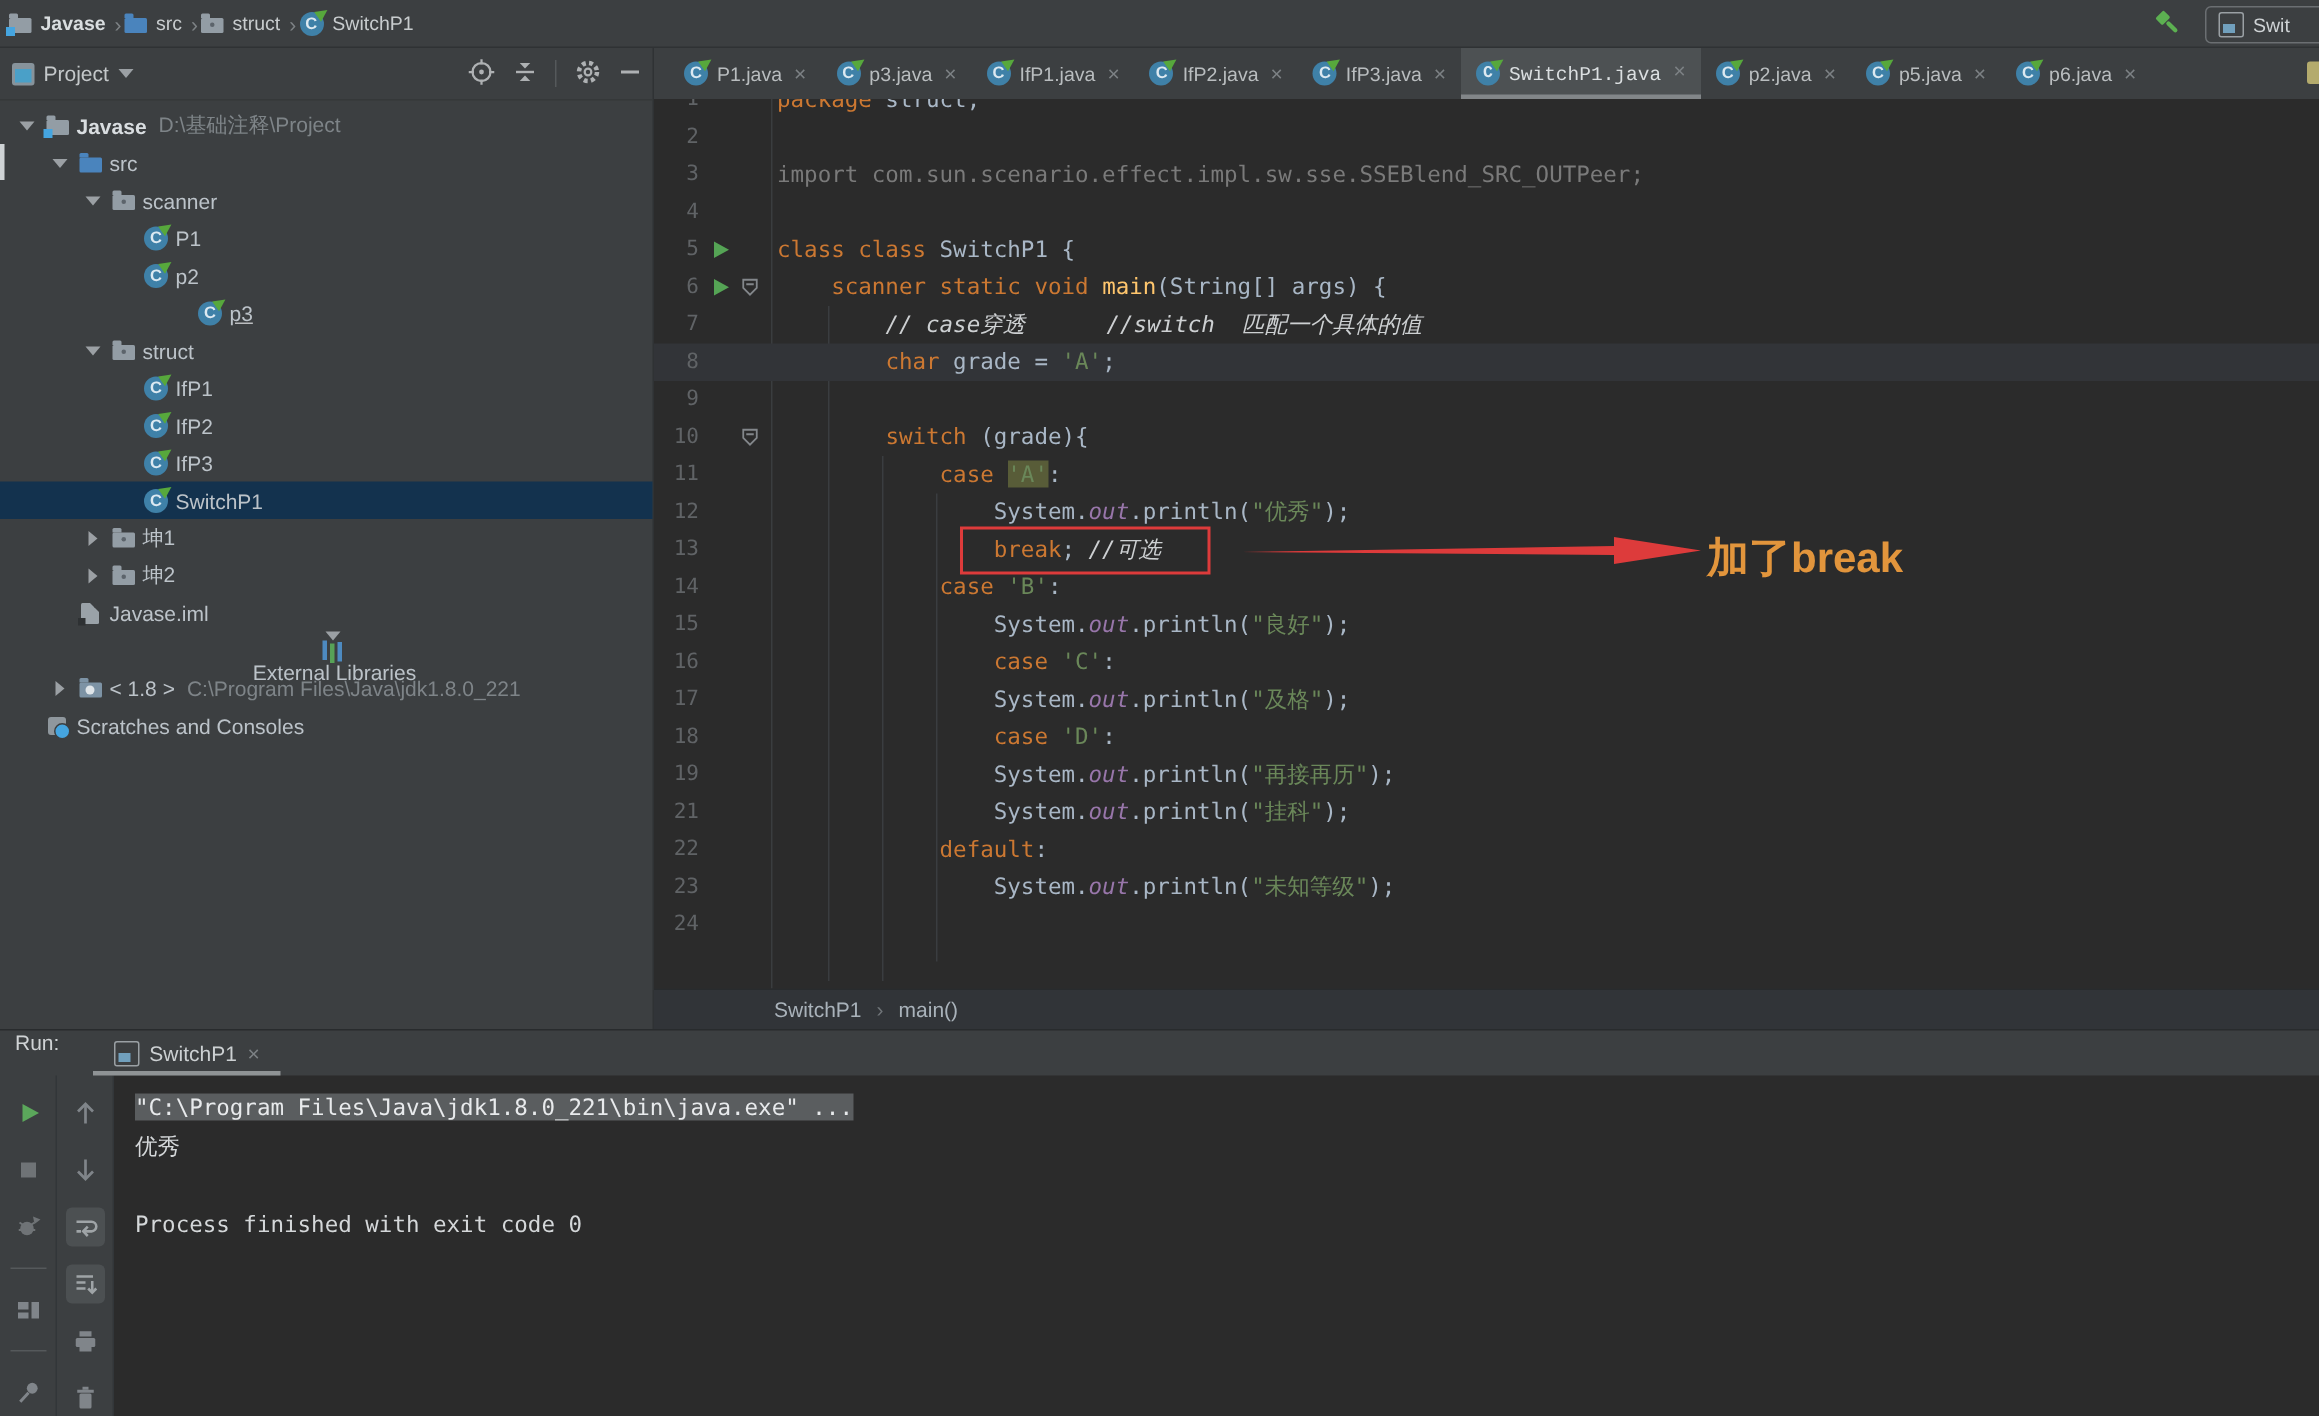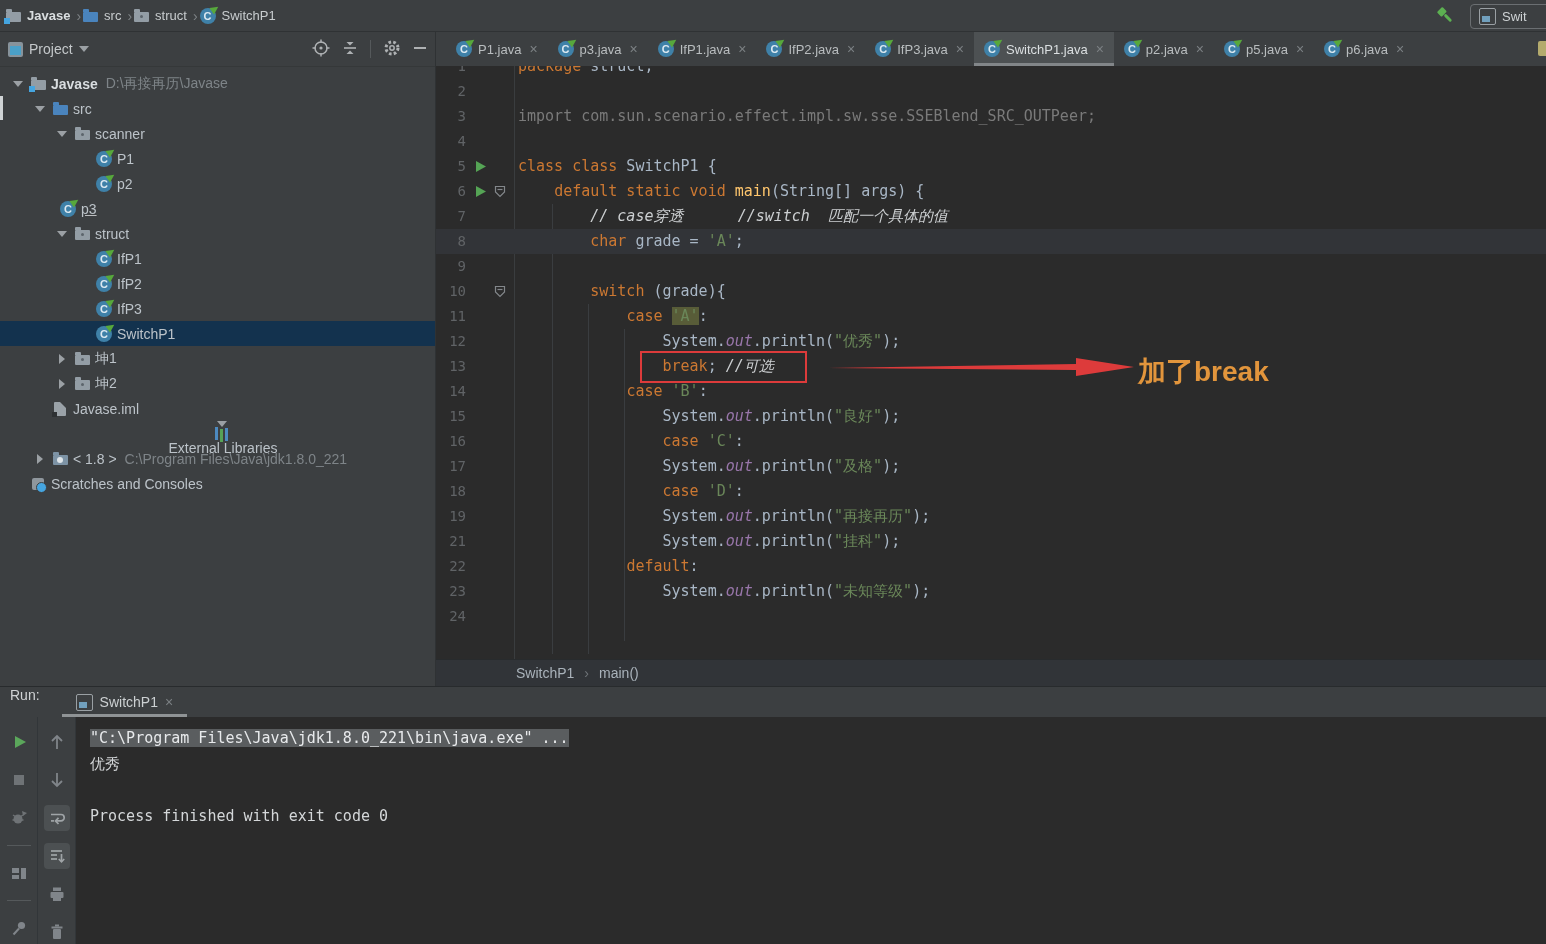--- a/index.html
+++ b/index.html
@@ -64,21 +64,21 @@
        background:#45a5e0;border:1px solid #3c3f41;}
   .ic-console{width:15px;height:15px;border:1px solid #9aa0a4;border-radius:2px;}
   .ic-console::after{content:"";position:absolute;left:2px;bottom:2px;width:8px;height:6px;background:#71a0bd;}
   .ic-projectview{width:15px;height:15px;background:#87939b;border-radius:2px;}
   .ic-projectview::after{content:"";position:absolute;left:2px;top:4px;width:11px;height:9px;background:#4aa0c8;}
   
   .editor-pane{flex:1;display:flex;flex-direction:column;background:#2b2b2b;min-width:0;}
   .tab-bar{height:34px;background:#3c3f41;display:flex;align-items:stretch;padding-left:10px;position:relative;flex:none;}
   .tab{display:flex;align-items:center;gap:6px;padding:0 10px;position:relative;cursor:pointer;color:#b9bdbf;}
   .tab .x{color:#7c8184;font-size:14px;margin-left:2px;}
-  .tab.active{background:#4d5153;color:#dbdfe1;}
+  .tab.active{background:#4d5153;color:#dbdfe1;font-family:Liberation Mono, monospace;}
   .tab.active::after{content:"";position:absolute;left:0;right:0;bottom:0;height:3px;background:#828689;}
   .tabbar-endicon{position:absolute;right:-7px;top:9px;width:15px;height:15px;background:#b4ab6d;border-radius:2px;}
   .editor-body{position:relative;flex:1;overflow:hidden;background:#2b2b2b;
                font-family:"DejaVu Sans Mono","Liberation Mono",monospace;font-size:15px;}
   .code-scroll{position:absolute;left:0;top:-12px;right:0;}
   .cline{display:flex;height:25px;line-height:25px;white-space:pre;}
   .cline.cur{background:#323438;}
   .ln{width:30px;text-align:right;color:#606366;flex:none;font-size:14px;}
   .gut{width:46px;flex:none;position:relative;}
   .gut svg{position:absolute;}
@@ -205,21 +205,21 @@
       </div>
       <div class="tree" id="tree">
           <div class="tree-row" style="padding-left: 8px;">
             <span class="tr-arrow">
               <span class="arr-down"></span>
             </span>
             <span class="tr-icon">
               <span class="ic ic-module"></span>
             </span>
             <span class="tr-label bold">Javase</span>
-            <span class="tr-extra">D:\再接再历\Javase</span>
+            <span class="tr-extra">D:\基础注释\Project</span>
           </div>
           <div class="tree-row" style="padding-left: 30px;">
             <span class="tr-arrow">
               <span class="arr-down"></span>
             </span>
             <span class="tr-icon">
               <span class="ic ic-folder-blue"></span>
             </span>
             <span class="tr-label">src</span>
           </div>
@@ -239,21 +239,21 @@
             </span>
             <span class="tr-label">P1</span>
           </div>
           <div class="tree-row" style="padding-left: 74px;">
             <span class="tr-arrow"></span>
             <span class="tr-icon">
               <span class="ic ic-class"></span>
             </span>
             <span class="tr-label">p2</span>
           </div>
-          <div class="tree-row" style="padding-left: 38px; text-decoration: underline;">
+          <div class="tree-row" style="padding-left: 110px; text-decoration: underline;">
             <span class="tr-arrow"></span>
             <span class="tr-icon">
               <span class="ic ic-class"></span>
             </span>
             <span class="tr-label">p3</span>
           </div>
           <div class="tree-row" style="padding-left: 52px;">
             <span class="tr-arrow">
               <span class="arr-down"></span>
             </span>
@@ -404,21 +404,21 @@
             <div class="cline"><span class="ln">3</span><span class="gut"></span><span class="codetext"><span class="tk-g">import com.sun.scenario.effect.impl.sw.sse.SSEBlend_SRC_OUTPeer;</span></span></div>
             <div class="cline"><span class="ln">4</span><span class="gut"></span><span class="codetext"></span></div>
             <div class="cline"><span class="ln">5</span><span class="gut"><svg class="play" width="13" height="13" viewBox="0 0 13 13">
                   <polygon points="2,1 12,6.5 2,12" fill="#55a455"></polygon>
                 </svg></span><span class="codetext"><span class="tk-k">class class</span><span class="tk-p"> SwitchP1 {</span></span></div>
             <div class="cline"><span class="ln">6</span><span class="gut"><svg class="play" width="13" height="13" viewBox="0 0 13 13">
                   <polygon points="2,1 12,6.5 2,12" fill="#55a455"></polygon>
                 </svg><svg class="fold" width="12" height="13" viewBox="0 0 12 13">
                   <path d="M1.5 1.5h9v5.5L6 11.5L1.5 7z" fill="none" stroke="#83878b" stroke-width="1.2"></path>
                   <line x1="3.5" y1="4.5" x2="8.5" y2="4.5" stroke="#83878b" stroke-width="1.2"></line>
-                </svg></span><span class="codetext"><span class="tk-p">    </span><span class="tk-k">default static void</span><span class="tk-p"> </span><span class="tk-m">main</span><span class="tk-p">(String[] args) {</span></span></div>
+                </svg></span><span class="codetext"><span class="tk-p">    </span><span class="tk-k">scanner static void</span><span class="tk-p"> </span><span class="tk-m">main</span><span class="tk-p">(String[] args) {</span></span></div>
             <div class="cline"><span class="ln">7</span><span class="gut"></span><span class="codetext"><span class="tk-p">        </span><span class="tk-c">// case穿透      //switch  匹配一个具体的值</span></span></div>
             <div class="cline cur"><span class="ln">8</span><span class="gut"></span><span class="codetext"><span class="tk-p">        </span><span class="tk-k">char</span><span class="tk-p"> grade = </span><span class="tk-s">'A'</span><span class="tk-p">;</span></span></div>
             <div class="cline"><span class="ln">9</span><span class="gut"></span><span class="codetext"></span></div>
             <div class="cline"><span class="ln">10</span><span class="gut"><svg class="fold" width="12" height="13" viewBox="0 0 12 13">
                   <path d="M1.5 1.5h9v5.5L6 11.5L1.5 7z" fill="none" stroke="#83878b" stroke-width="1.2"></path>
                   <line x1="3.5" y1="4.5" x2="8.5" y2="4.5" stroke="#83878b" stroke-width="1.2"></line>
                 </svg></span><span class="codetext"><span class="tk-p">        </span><span class="tk-k">switch</span><span class="tk-p"> (grade){</span></span></div>
             <div class="cline"><span class="ln">11</span><span class="gut"></span><span class="codetext"><span class="tk-p">            </span><span class="tk-k">case</span><span class="tk-p"> </span><span class="tk-h">'A'</span><span class="tk-p">:</span></span></div>
             <div class="cline"><span class="ln">12</span><span class="gut"></span><span class="codetext"><span class="tk-p">                System.</span><span class="tk-f">out</span><span class="tk-p">.println(</span><span class="tk-s">"优秀"</span><span class="tk-p">);</span></span></div>
             <div class="cline"><span class="ln">13</span><span class="gut"></span><span class="codetext"><span class="tk-p">                </span><span class="tk-k">break</span><span class="tk-p">; </span><span class="tk-c">//可选</span></span></div>

